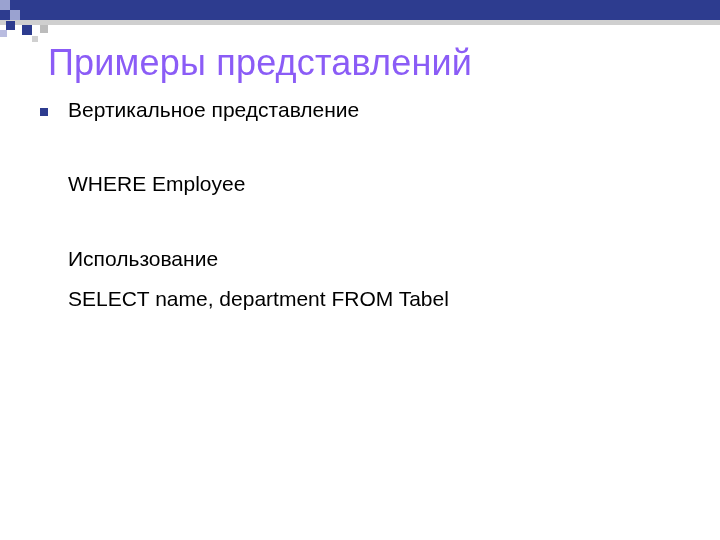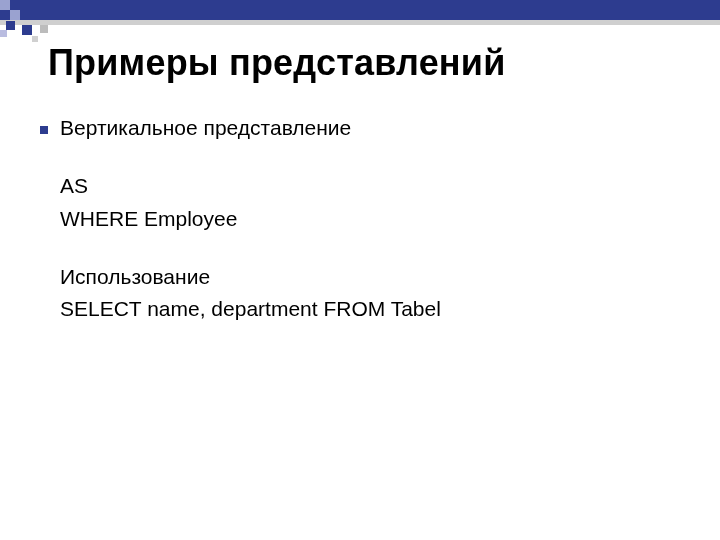--- a/index.html
+++ b/index.html
@@ -48,33 +48,33 @@
 
   .slide {
     position: absolute;
     top: 40px;
     left: 48px;
     right: 40px;
   }
 
   .title {
     font-size: 36px;
-    font-weight: 700;
-    margin: 2px 0 30px 0;
-    color: #000000;
+    font-weight: 400;
+    margin: 2px 0 6px 0;
+    color: #8b5cf6;
     letter-spacing: 0.2px;
   }
 
   .body {
     font-size: 21px;
     line-height: 1.35;
     color: #000;
     margin-left: 8px;
   }
-  .body p { margin: 4px; }
+  .body p { margin: 12px; }
   .gap { height: 22px; }
 
   .bullet-host { position: relative; }
   .bullet-host::before {
     content: "";
     position: absolute;
     left: -16px;
     top: 12px;
     width: 8px;
     height: 8px;
@@ -95,19 +95,18 @@
   <div class="sq f"></div>
   <div class="sq g"></div>
 </div>
 
 <div class="slide">
   <div class="title">Примеры представлений</div>
 
   <div class="body bullet-host">
     <p>Вертикальное представление</p>
     <div class="gap"></div>
-    <p>AS</p>
     <p>WHERE Employee</p>
     <div class="gap"></div>
     <p>Использование</p>
     <p>SELECT name, department FROM Tabel</p>
   </div>
 </div>
 
 </body></html>

